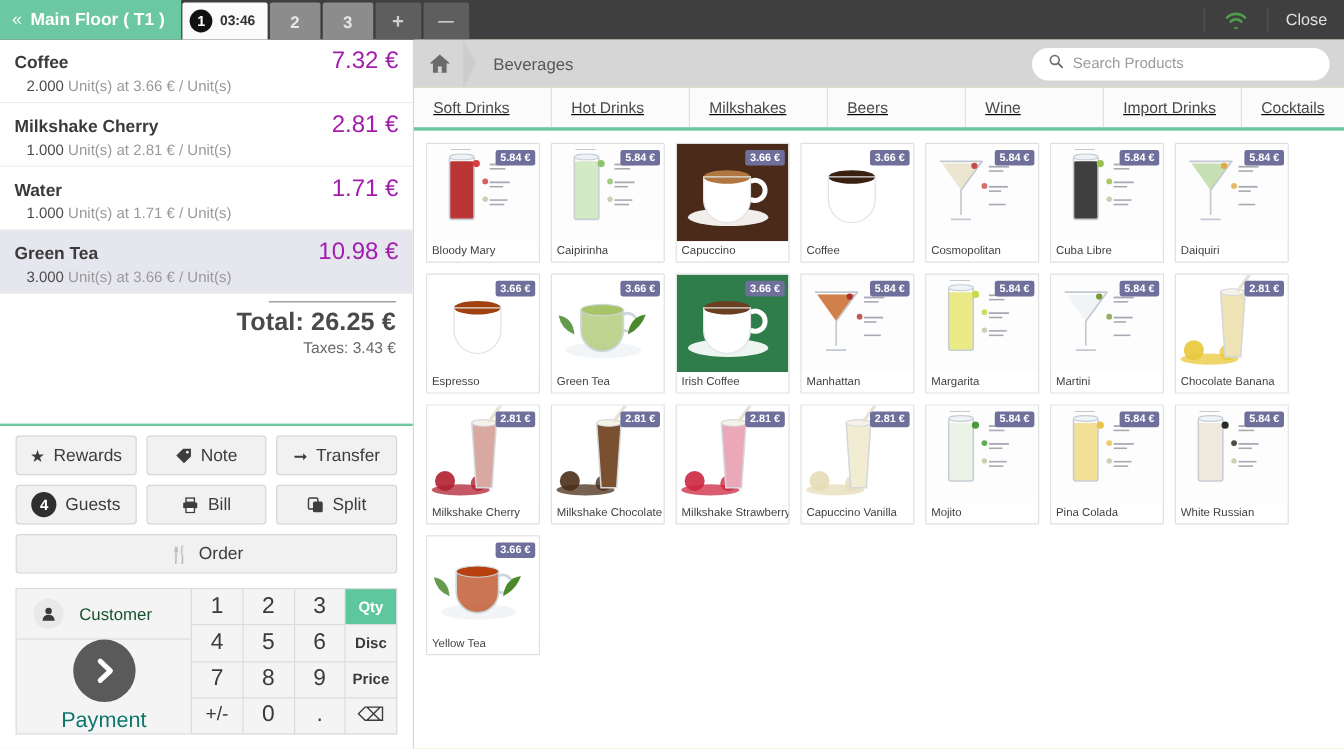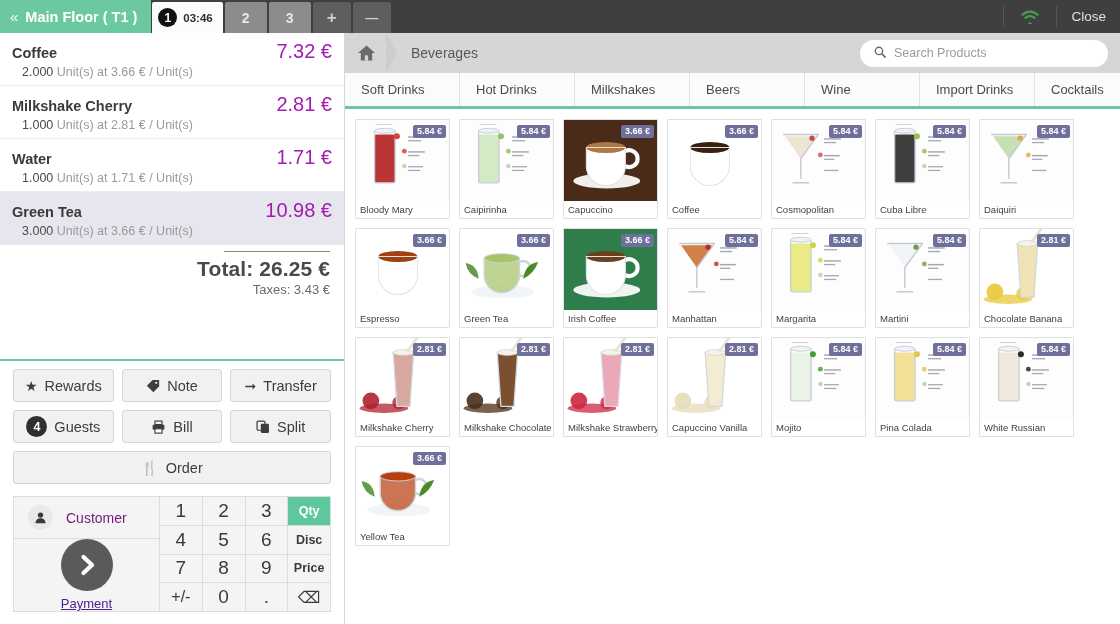--- a/index.html
+++ b/index.html
@@ -104,30 +104,30 @@
     display: flex; flex-direction: column;
   }
   .cust-btn {
     height: 42px; display: flex; align-items: center; gap: 13px; padding-left: 14px;
     border-bottom: 1px solid #dcdcdc; cursor: pointer; background: #f4f4f4;
   }
   .cust-ico {
     width: 25px; height: 25px; border-radius: 50%; background: #e9e9e9;
     display: flex; align-items: center; justify-content: center;
   }
-  .cust-label { font-size: 14px; color: #701a75; }
+  .cust-label { font-size: 14px; color: #14532d; }
   .paybtn {
     flex: 1; display: flex; flex-direction: column; align-items: center;
     justify-content: center; gap: 5px; cursor: pointer;
   }
   .pay-circle {
     width: 52px; height: 52px; border-radius: 50%; background: #5a5a5a;
     display: flex; align-items: center; justify-content: center;
   }
-  .pay-label { font-size: 13px; color: #4c1d95; text-decoration: underline; }
+  .pay-label { font-size: 18px; color: #0f766e; }
 
   .numpad {
     width: 172px; flex: 0 0 172px; display: grid;
     grid-template-columns: repeat(4, 1fr); grid-template-rows: repeat(4, 1fr);
     border: 1px solid #dcdcdc; background: #dcdcdc; gap: 1px;
   }
   .nkey {
     background: #f4f4f4; display: flex; align-items: center; justify-content: center;
     font-size: 19px; color: #3a3a3a; cursor: pointer;
   }
@@ -154,20 +154,21 @@
   .bc-spacer { flex: 1; }
   .searchbox {
     width: 248px; height: 27px; background: #fff; border-radius: 14px;
     display: flex; align-items: center; gap: 8px; padding: 0 14px; margin-right: 12px;
   }
   .search-ph { font-size: 12.5px; color: #9b9b9b; }
 
   .cats {
     height: 36px; flex: 0 0 36px; display: flex; background: #fbfbfb;
     border-bottom: 3px solid #6cc8a0;
+    text-decoration: underline;
   }
   .cat {
     padding: 0 16px; display: flex; align-items: center; font-size: 13px;
     color: #4a4a4a; border-right: 1px solid #e2e2e2; cursor: pointer;
     min-width: 115px;
   }
 
   .grid {
     flex: 1; padding: 10px 10px 0 10px; display: flex; flex-wrap: wrap;
     align-content: flex-start; gap: 9px 9px; overflow: hidden; background: #fff;

